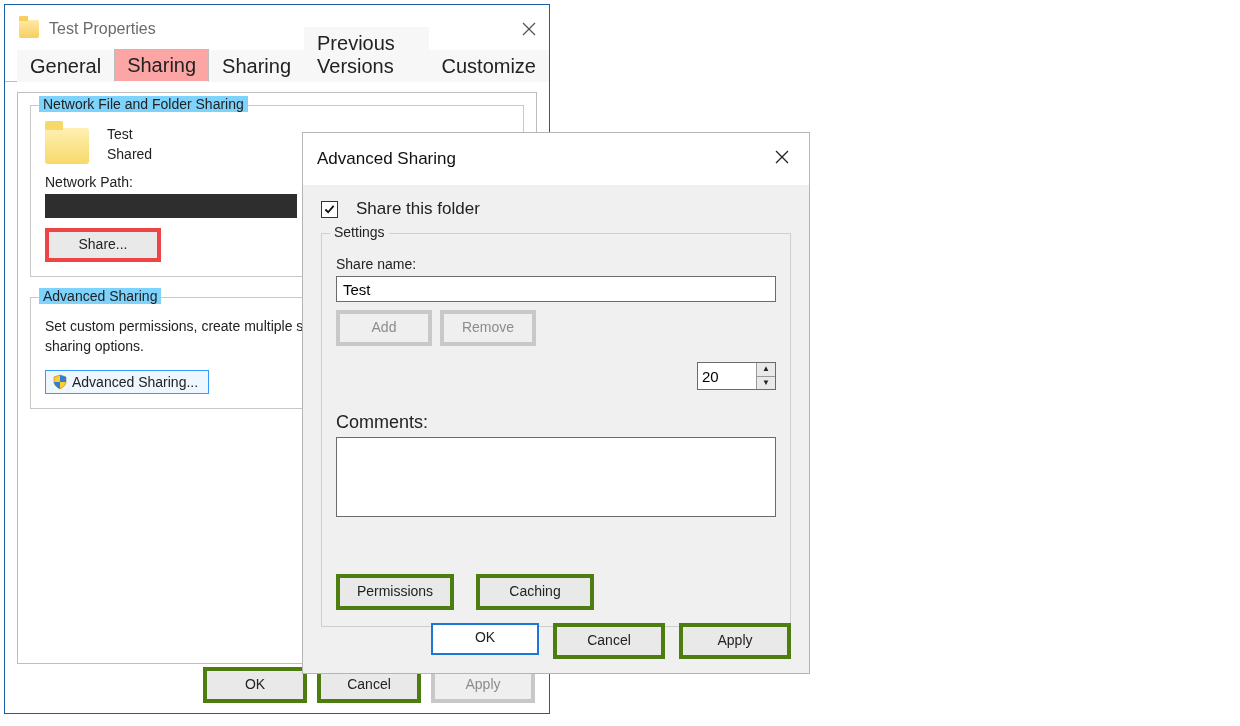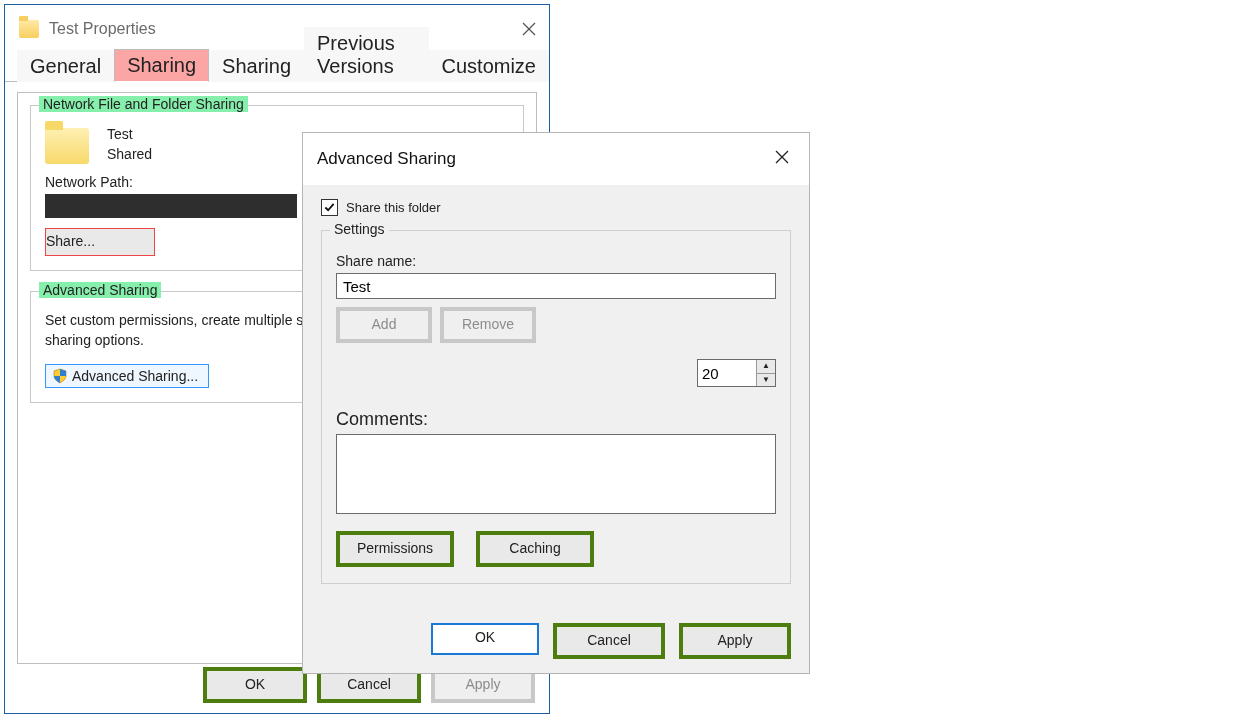--- a/index.html
+++ b/index.html
@@ -94,21 +94,21 @@
 
   .groupbox{
     border:1px solid #c8c8c8;
     padding:18px 14px 14px 14px;
     position:relative;
     margin-bottom:20px;
   }
   .groupbox>.gb-legend{
     position:absolute;
     top:-10px;left:8px;
-    background:#86efac;
+    background:#7dd3fc;
     padding:0 4px;
     font-size:14px;
     color:#222;
   }
 
   .network-row{
     display:flex;align-items:flex-start;gap:18px;margin-bottom:10px;
   }
   .big-folder{
     width:44px;height:36px;
@@ -124,22 +124,23 @@
   .n-text div{line-height:20px;}
   .np-label{margin-top:8px;}
   .np-blackout{
     margin-top:4px;
     width:252px;height:24px;background:#2e2e2e;
   }
   .share-btn{
     margin-top:10px;
     width:108px;height:26px;
     background:#e9e9e9;
-    border:1px solid #ef4444;
-    font-size:14px;
+    border:4px solid #ef4444;
+    font-size:14px;
+    text-align:center;
     line-height:24px;
     cursor:default;
   }
 
   .adv-desc{font-size:14px;line-height:20px;margin-bottom:14px;}
   .adv-btn{
     display:inline-flex;align-items:center;gap:4px;
     padding:3px 10px 3px 6px;
     background:#eef6ff;
     border:1px solid #3399ff;
@@ -188,22 +189,22 @@
     width:20px;height:20px;color:#222;
   }
   .adv-dialog .dlg-titlebar .close-x svg{width:14px;height:14px;}
   .adv-dialog .dlg-titlebar .close-x svg line{stroke:#222;stroke-width:1.3;}
 
   .dlg-body{
     padding:14px 18px 10px 18px;
   }
 
   .chk-row{
-    display:flex;align-items:center;gap:8px;margin-bottom:14px;
-    font-size:13px;
+    display:flex;align-items:center;gap:18px;margin-bottom:14px;
+    font-size:17px;
   }
   .chkbox{
     width:15px;height:15px;border:1px solid #333;background:#fff;
     display:inline-flex;align-items:center;justify-content:center;
   }
   .chkbox svg{width:11px;height:11px;}
   .chkbox svg polyline{fill:none;stroke:#111;stroke-width:2;}
 
   .settings-box{
     border:1px solid #cfcfcf;
@@ -247,21 +248,21 @@
   .spin-btns div:last-child{border-bottom:none;}
 
   .comments-label{margin-top:22px;font-size:18px;}
   .comments-area{
     width:100%;height:80px;box-sizing:border-box;
     border:1px solid #6b6b6b;background:#ffffff;margin-top:4px;
     resize:none;font-family:inherit;font-size:14px;padding:4px;
   }
 
   .perm-row{display:flex;gap:22px;margin-top:14px;}
-  .perm-row .winbtn{width:110px;}
+  .perm-row .winbtn{width:110px;margin-top:40px;}
 
   .dlg-footer{
     position:absolute;left:0;right:0;bottom:14px;
     display:flex;justify-content:flex-end;gap:14px;padding-right:18px;
   }
   .dlg-footer .winbtn{width:104px;}
   .dlg-footer .primary{
     background:#ffffff;
     border:2px solid #1979d4;
     line-height:24px;

